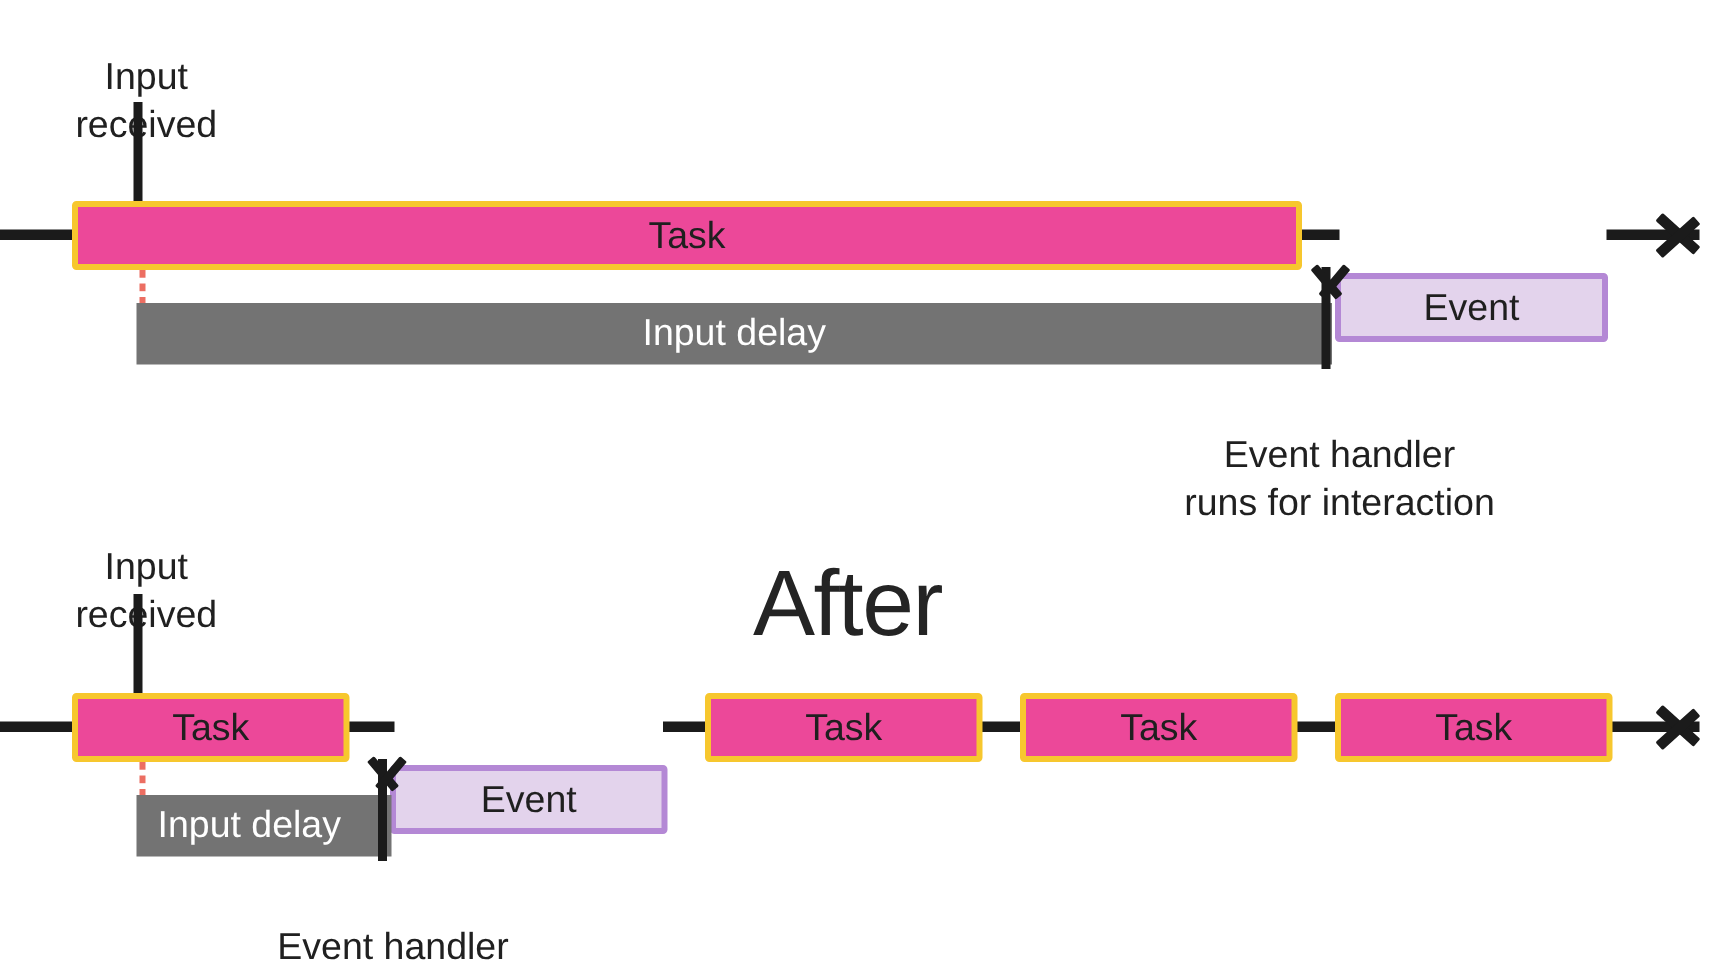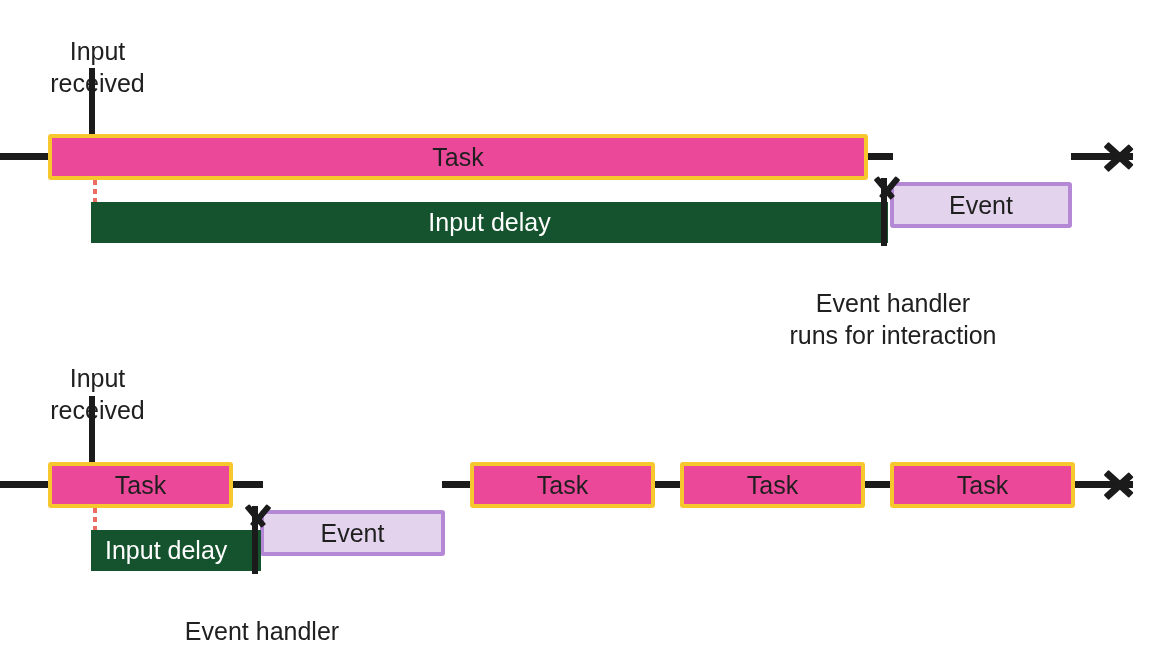--- a/index.html
+++ b/index.html
@@ -65,21 +65,21 @@
   }
   .box.event {
     background: #e3d3ec;
     border: 4px solid #b488d5;
     margin-top: 48px;
   }
 
   
   .delay-bar {
     position: absolute;
-    background: #14532d;
+    background: #737373;
     display: flex;
     align-items: center;
     justify-content: center;
     color: #ffffff;
     font-size: 25px;
     line-height: 1;
   }
   .delay-bar.small { font-size: 25px; justify-content: flex-start; padding-left: 14px; }
 
   
@@ -164,20 +164,21 @@
 
   <div class="up-arrow" style="left:870px; top:178px; width:38px; height:68px;">
     <div class="shaft" style="height:68px;"></div>
     <div class="head-l"></div>
     <div class="head-r"></div>
   </div>
 
   <div class="annot" style="left:763px; top:252px; width:260px;">Event handler
 runs for interaction</div>
 
+  <div class="section-title" style="left:502px; top:372px;">After</div>
 
   <div class="annot" style="left:20px; top:327px; width:155px;">Input
 received</div>
 
   <div class="down-arrow" style="left:78px; top:396px; width:38px; height:89px;">
     <div class="shaft" style="height:89px;"></div>
     <div class="head-l" style="top:63px;"></div>
     <div class="head-r" style="top:63px;"></div>
   </div>
 

